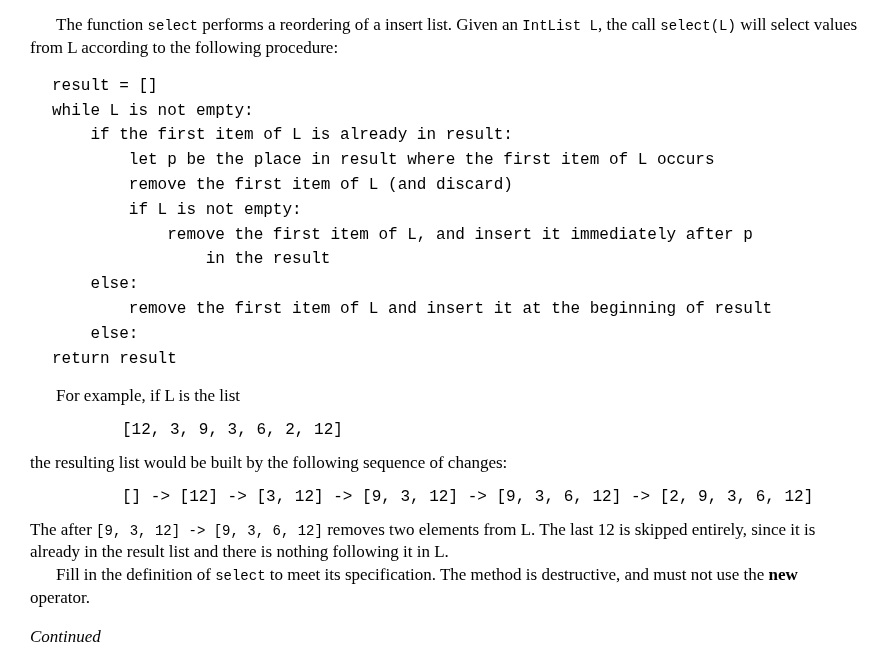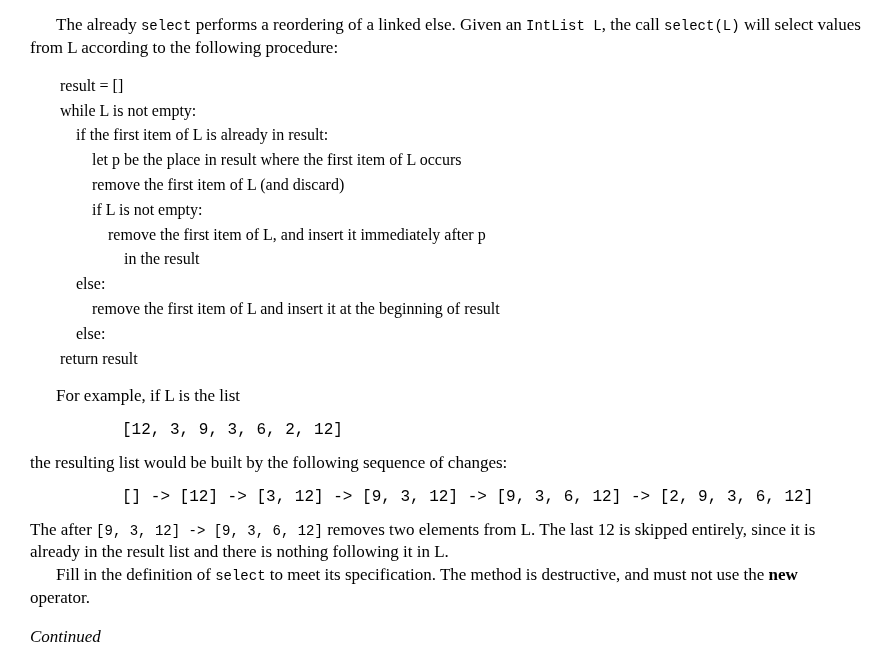--- a/index.html
+++ b/index.html
@@ -17,25 +17,25 @@
       font-family: "Courier New", Courier, monospace;
       font-size: 14px;
     }
     .para {
       margin: 0;
     }
     .indent {
       text-indent: 26px;
     }
     .codeblock {
-      font-family: Liberation Serif, serif;
+      font-family: Liberation Mono, monospace;
       font-size: 16px;
       white-space: pre;
       line-height: 1.55;
-      margin: 14px 0 14px 30px;
+      margin: 14px 0 14px 22px;
     }
     .codeline-wrap {
       margin: 10px 0 10px 48px;
     }
     .codeline {
       font-family: "Courier New", Courier, monospace;
       font-size: 16px;
       white-space: pre;
       margin-left: 44px;
     }
@@ -45,21 +45,21 @@
     }
     .bold {
         font-weight: bold;
         margin-top: 12px;
     }
   </style>
 </head>
 <body>
 
 <p class="para indent">
-  <span>The already </span><span class="tt">select</span><span> performs a reordering of a linked else. Given an </span><span class="tt">IntList L</span><span>, the call </span><span class="tt">select(L)</span><span> will select values from L according to the following procedure:</span>
+  <span>The function </span><span class="tt">select</span><span> performs a reordering of a insert list. Given an </span><span class="tt">IntList L</span><span>, the call </span><span class="tt">select(L)</span><span> will select values from L according to the following procedure:</span>
 </p>
 
 <div class="codeblock">result = []
 while L is not empty:
     if the first item of L is already in result:
         let p be the place in result where the first item of L occurs
         remove the first item of L (and discard)
         if L is not empty:
             remove the first item of L, and insert it immediately after p
                 in the result

